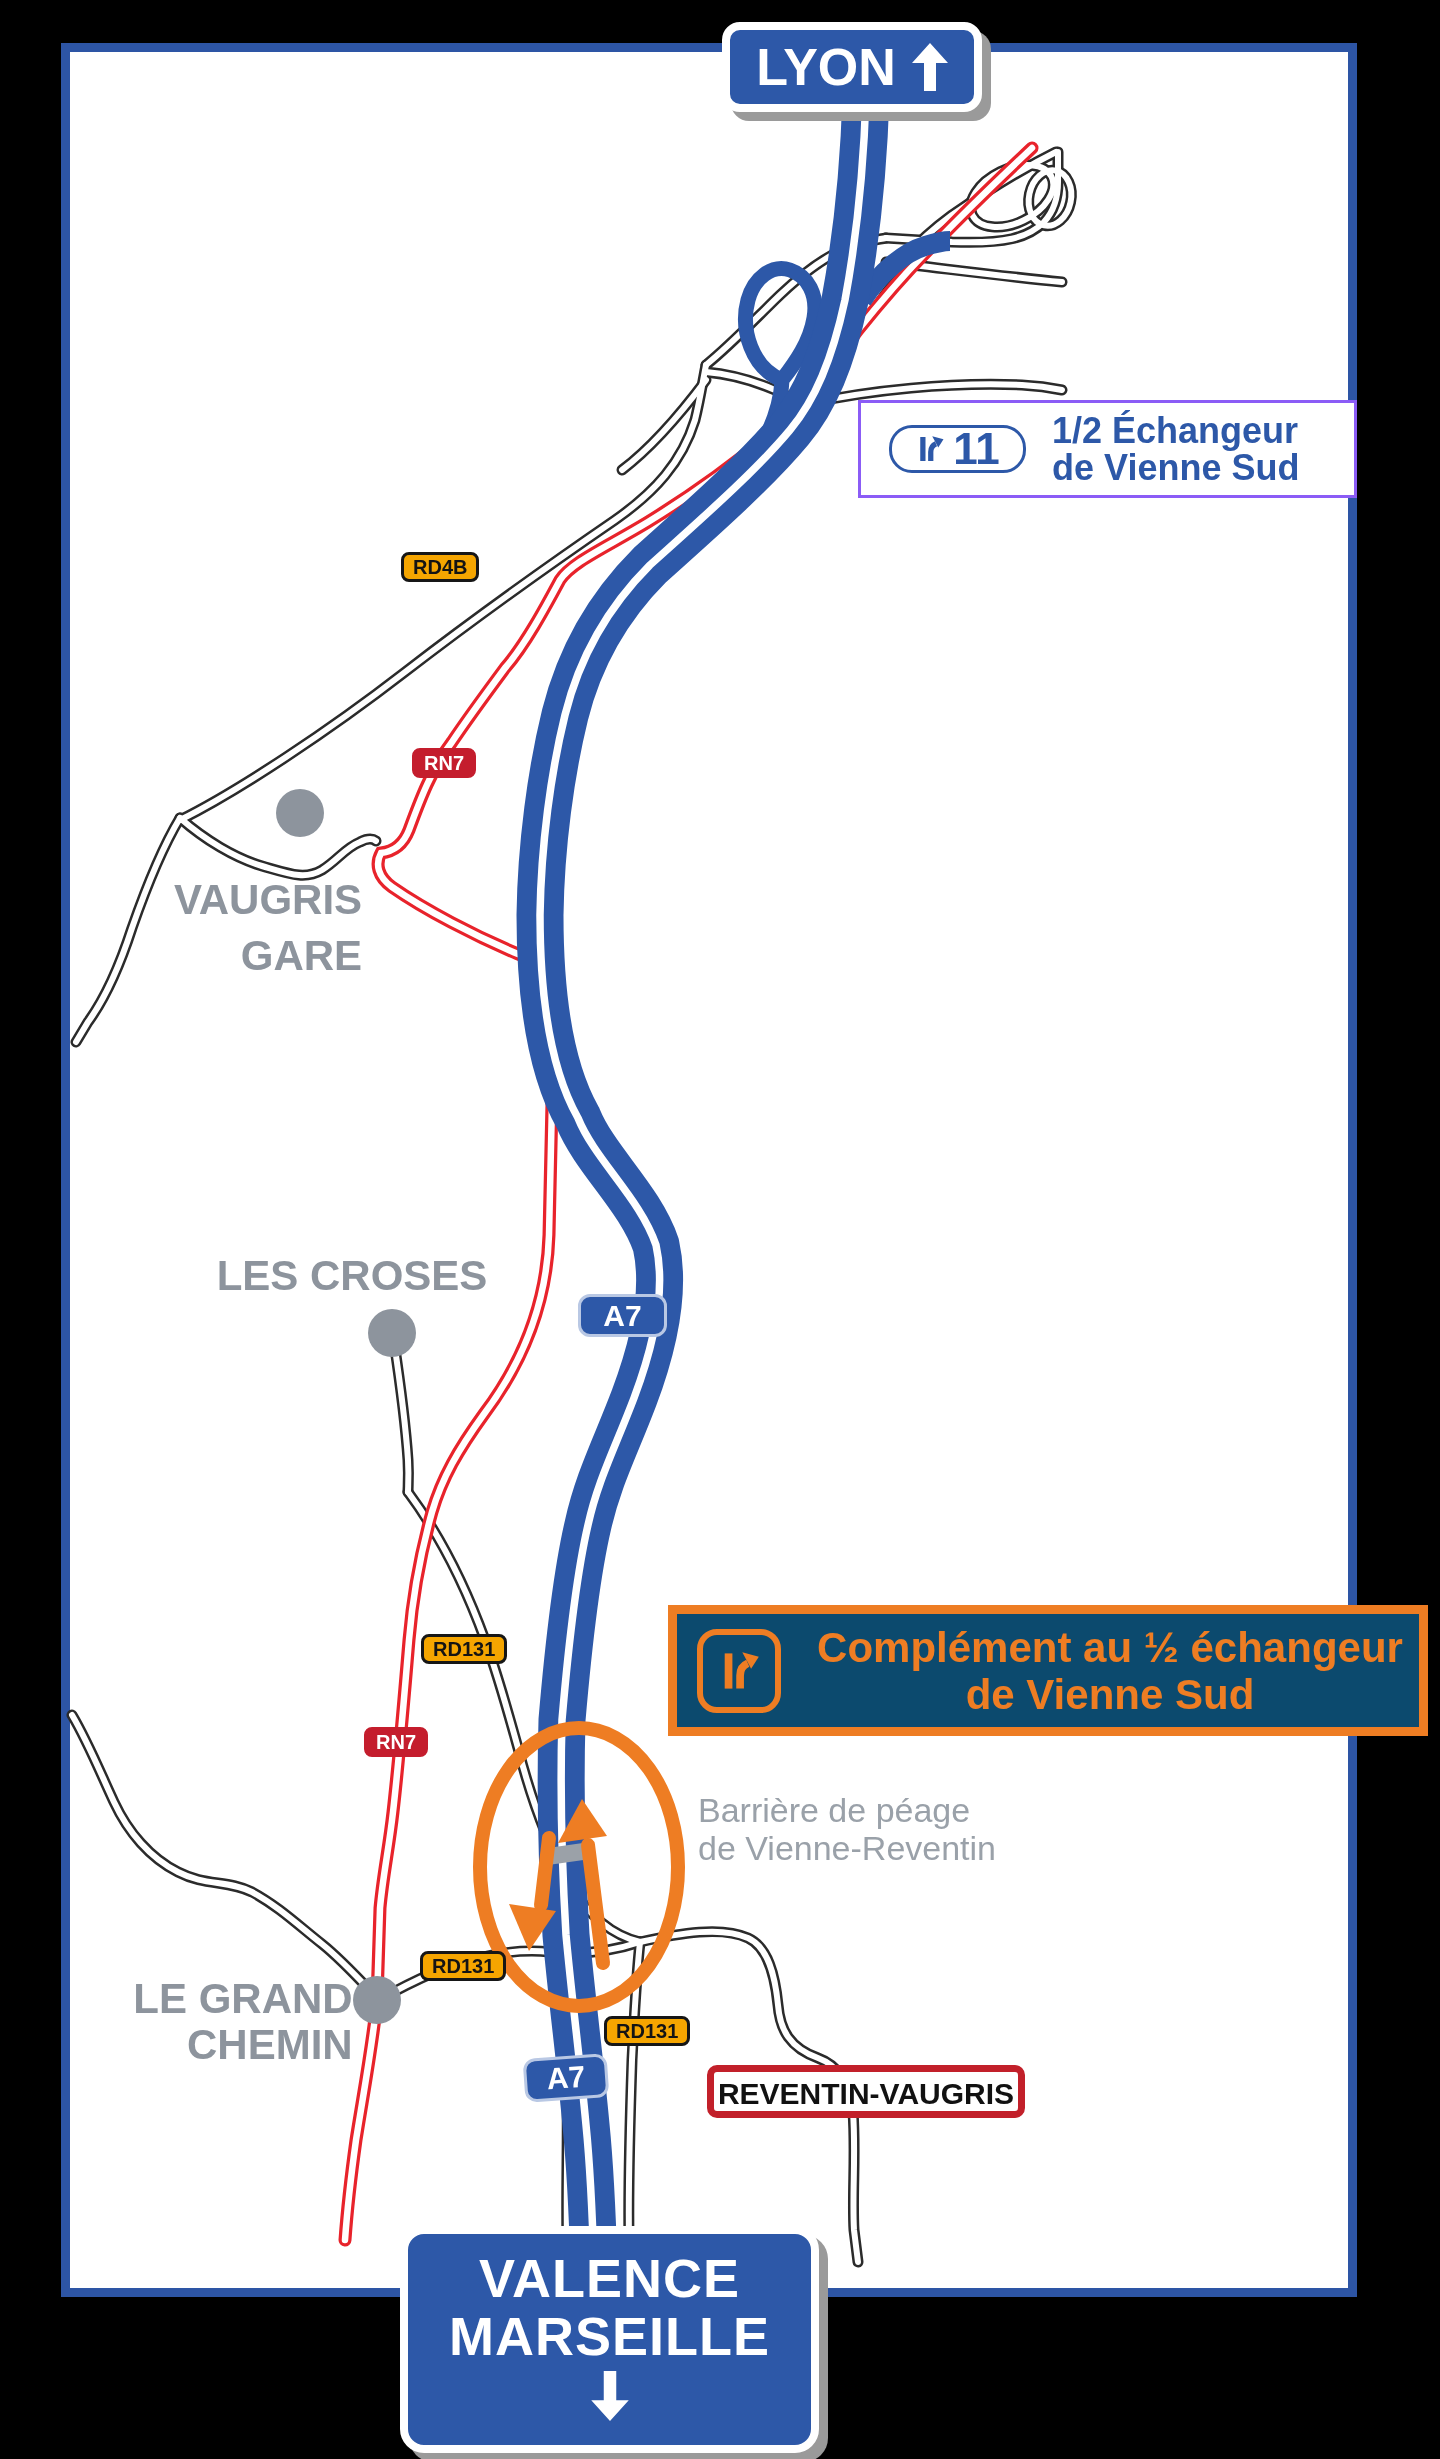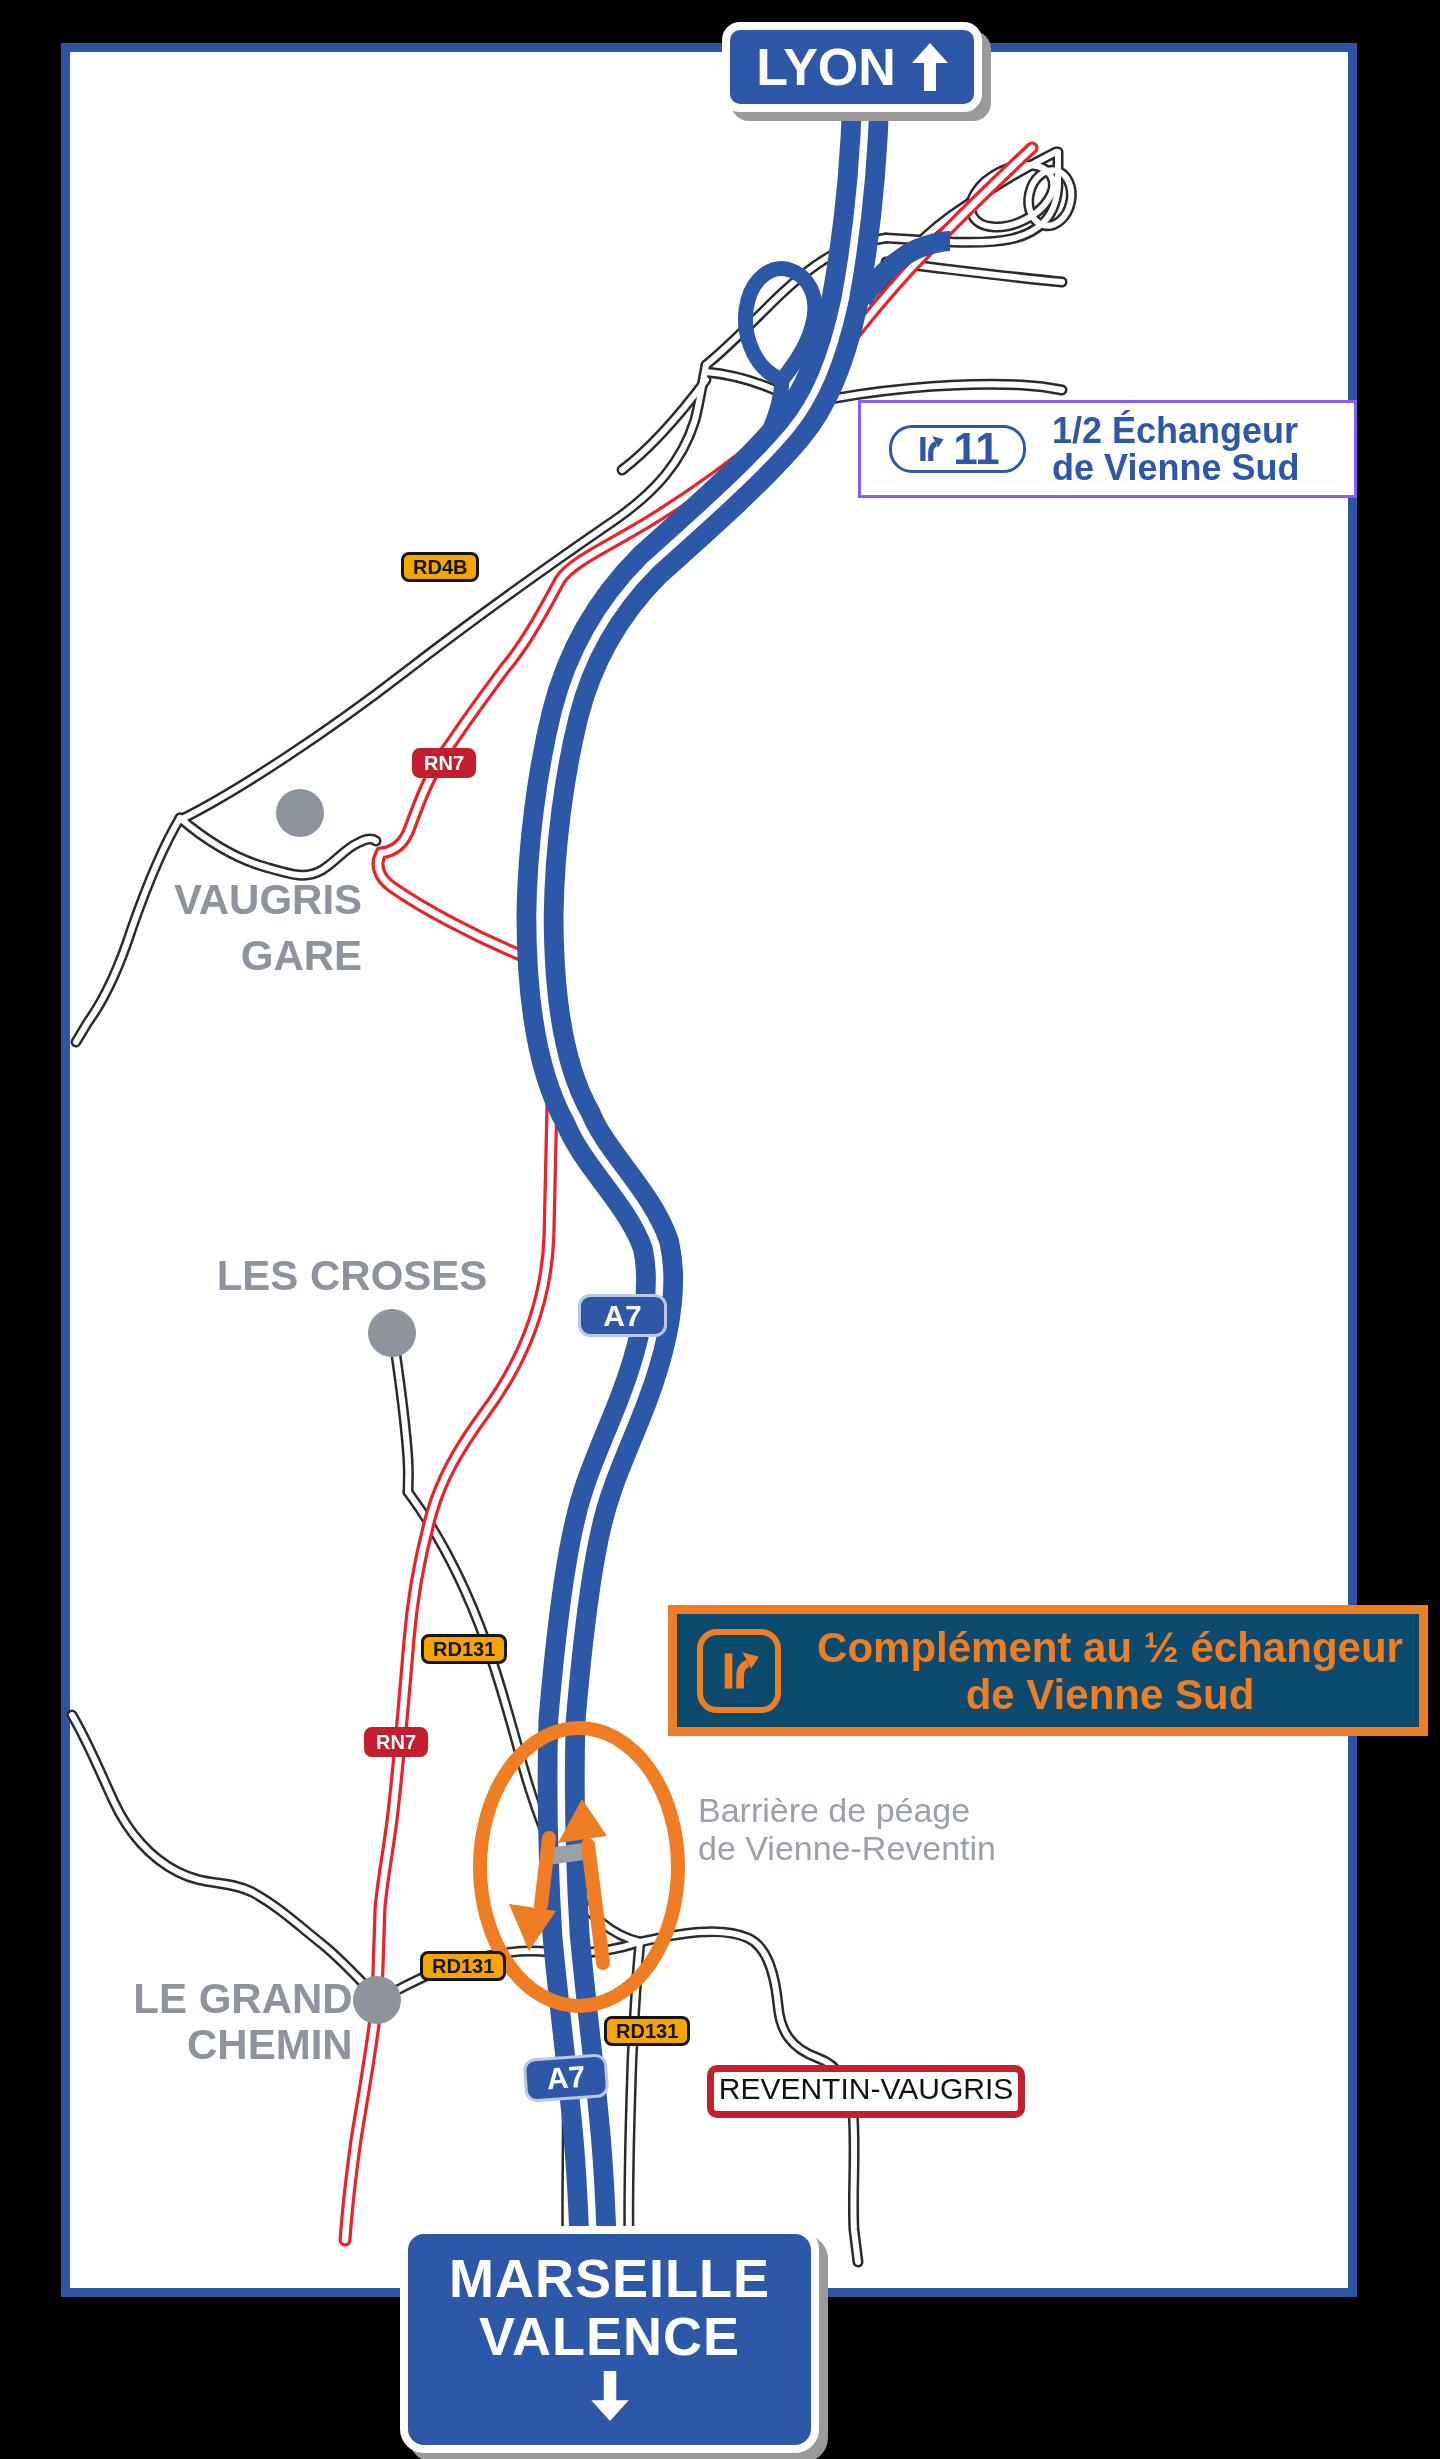--- a/index.html
+++ b/index.html
@@ -44,22 +44,22 @@
 
   
   .place{position:absolute;transform:translateX(-50%);text-align:right;color:#8d949d;
          font-weight:bold;font-size:42px;line-height:56px;white-space:nowrap;}
   .place.tight{line-height:46px;}
   .toll-note{position:absolute;left:698px;top:1791px;color:#9aa1a9;font-size:34px;
              line-height:38px;font-weight:400;white-space:nowrap;}
 
   
   .town-sign{position:absolute;left:707px;top:2065px;width:304px;height:39px;background:#fff;
-             border:7px solid #c2202a;border-radius:10px;display:flex;align-items:flex-start;
-             justify-content:center;color:#111;font-weight:400;font-size:30px;white-space:nowrap;}
+             border:7px solid #c2202a;border-radius:10px;display:flex;align-items:flex-end;
+             justify-content:center;color:#111;font-weight:700;font-size:30px;white-space:nowrap;}
 </style>
 </head>
 <body>
 
 <div class="stage">
 
   <div class="map-frame"></div>
 
   <svg class="art" viewBox="0 0 1440 2459">
 
@@ -214,22 +214,22 @@
       <div>Complément au ½ échangeur</div>
       <div>de Vienne Sud</div>
     </div>
   </div>
 
   <div class="town-sign">
     <span>REVENTIN-VAUGRIS</span>
   </div>
 
   <div class="dir-sign sign-valence">
+    <div>VALENCE</div>
     <div>MARSEILLE</div>
-    <div>VALENCE</div>
     <div class="arrow-wrap">
       <svg width="40" height="50" viewBox="0 0 36 48">
         <polygon points="18,48 36,28 24,28 24,0 12,0 12,28 0,28" fill="#fff"></polygon>
       </svg>
     </div>
   </div>
 
 </div>
 
 </body></html>

